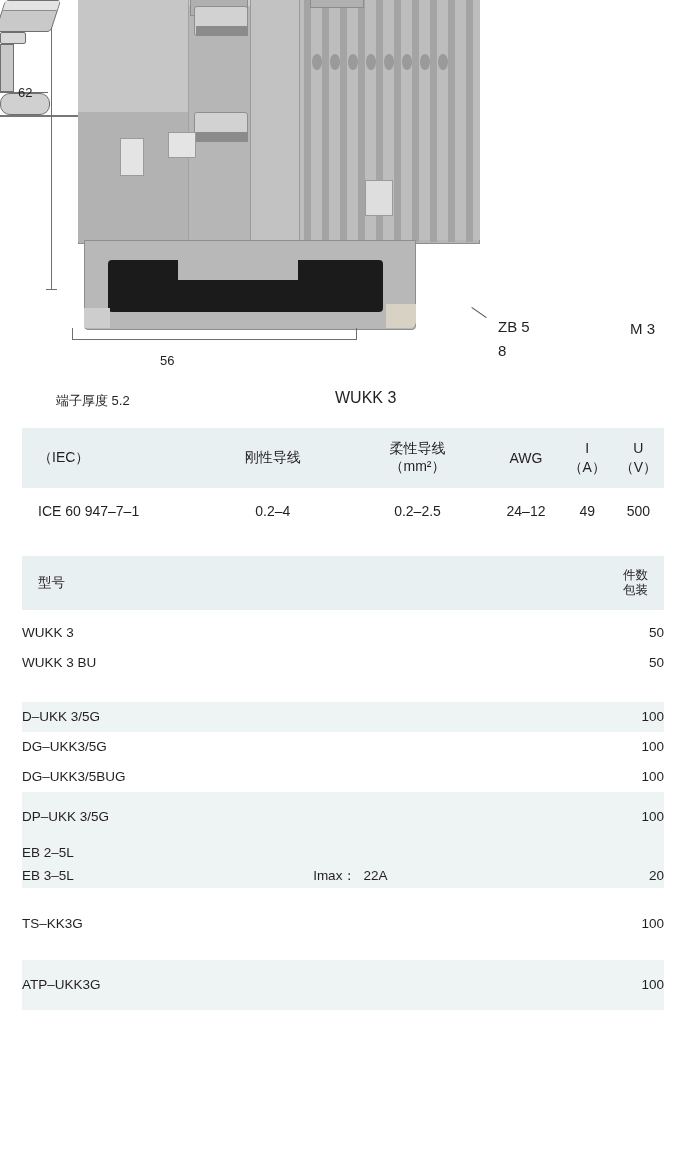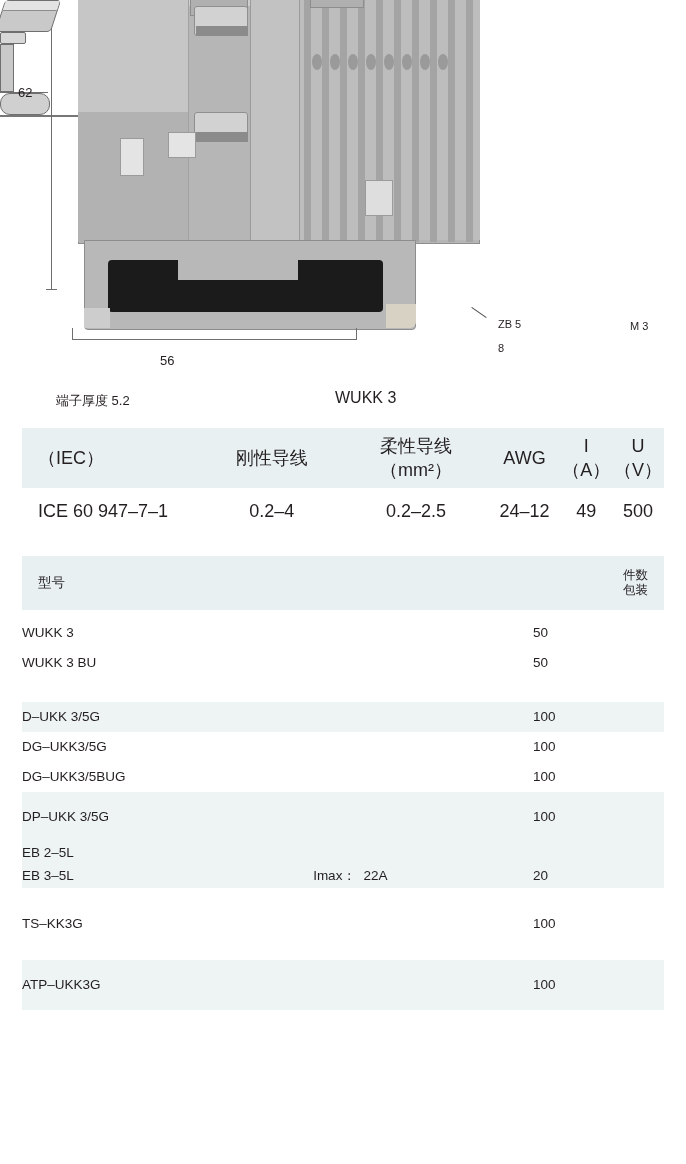--- a/index.html
+++ b/index.html
@@ -178,21 +178,21 @@
     border-radius: 0 0 6px 0;
   }
   .top-post {
     background: #b0b0b0;
     border: 1px solid #8d8d8d;
   }
 
   
   .acc {
     position: absolute;
-    font-size: 11px;
+    font-size: 15px;
     color: #231f20;
   }
   .acc-cap {
     left: 482px; top: 282px; width: 54px; height: 30px;
     background: #c9c9c9;
     border: 1px solid #6f6f6f;
     border-radius: 4px;
     transform: skewX(-18deg);
   }
   .acc-cap-top {
@@ -242,21 +242,21 @@
     background: #6e6e6e;
   }
 
   
   .spec-table {
     position: absolute;
     left: 22px;
     top: 428px;
     width: 642px;
     border-collapse: collapse;
-    font-size: 18px;
+    font-size: 14px;
   }
   .spec-table thead td {
     background: #e9f0f2;
     height: 58px;
     vertical-align: middle;
     text-align: center;
     font-weight: normal;
   }
   .spec-table tbody td {
     height: 44px;
@@ -301,20 +301,21 @@
     padding-left: 16px;
     line-height: 1.45;
   }
   .cell-mid {
     text-align: left;
     padding-left: 300px;
     line-height: 1.45;
     white-space: pre;
   }
   .cell-qty {
+    text-align: right;
     padding-right: 16px;
     line-height: 1.45;
   }
   .row-h30 td { height: 30px; }
   .row-h44 td { height: 44px; }
   .row-h50 td { height: 50px; }
 </style>
 </head>
 <body>
 

